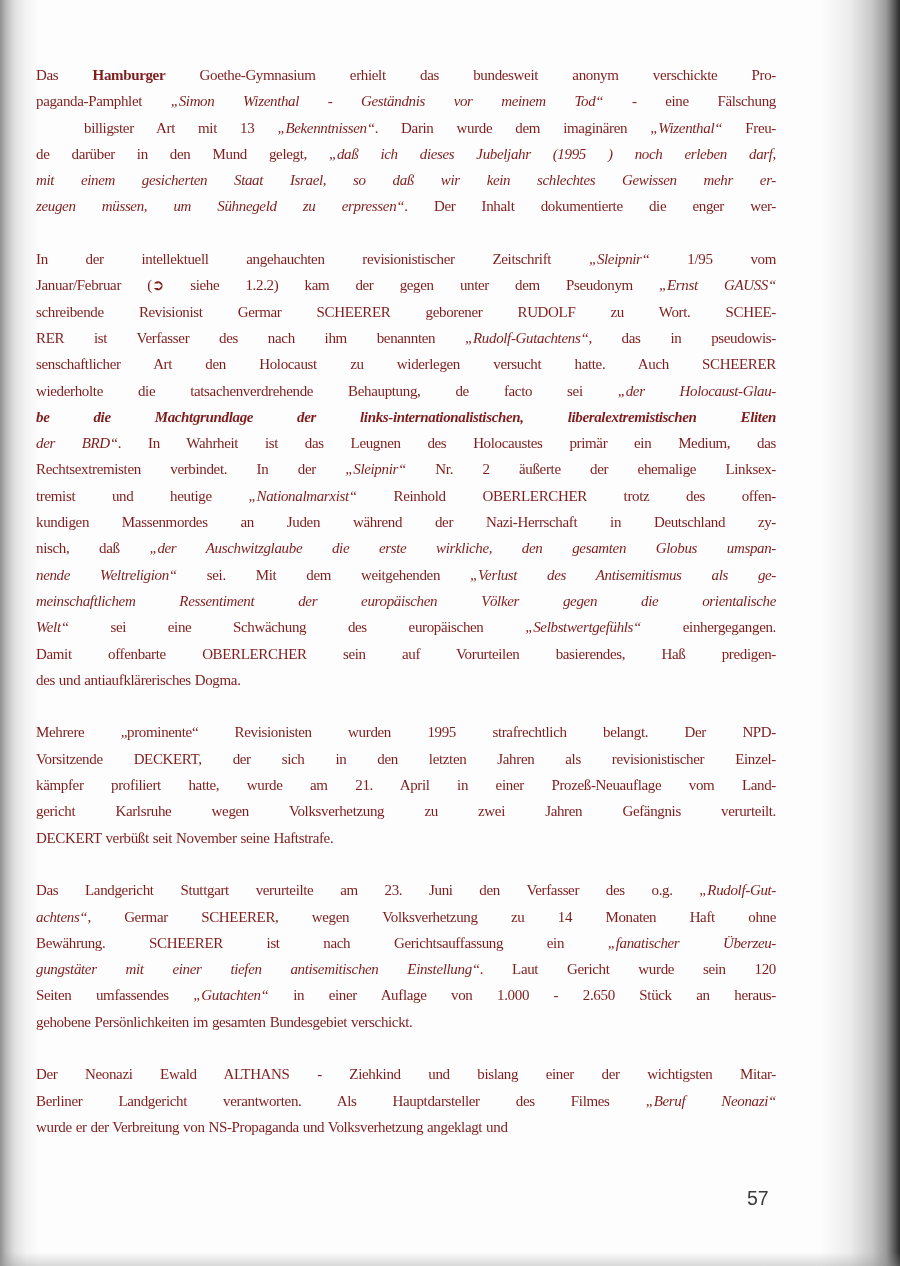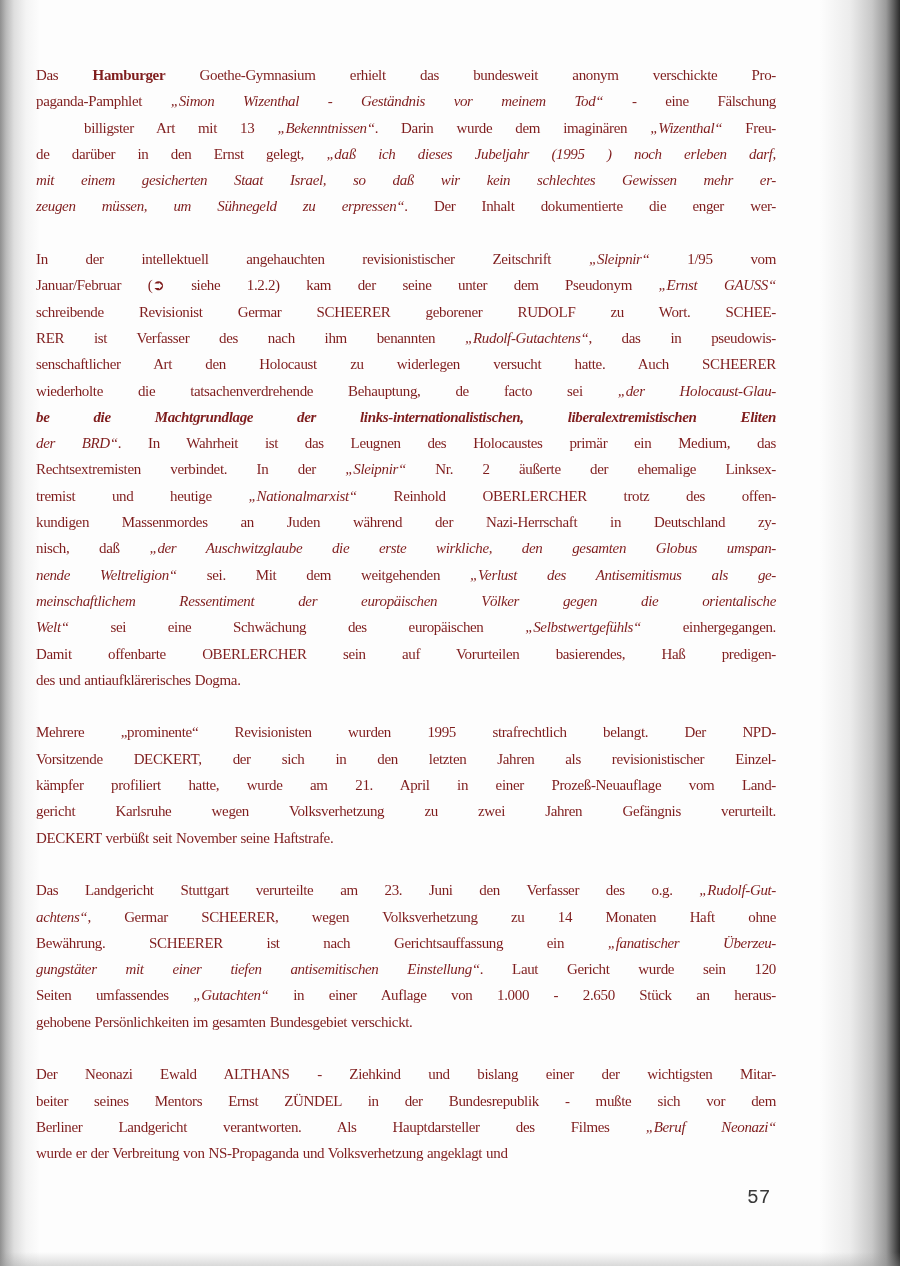--- a/index.html
+++ b/index.html
@@ -61,45 +61,45 @@
     height: 26.3px;
   }
   .line.last { text-align-last: left; }
   .line span { white-space: pre; }
   .it { font-style: italic; }
   .b { font-weight: bold; }
   .page-number {
     position: absolute;
     left: 747px;
     top: 1187px;
-    font-family: Liberation Mono, monospace;
+    font-family: Liberation Sans, sans-serif;
     font-size: 19.5px;
     color: #3a3a3a;
   }
 </style>
 </head>
 <body>
 
 <div class="page">
   <div class="shade-left"></div>
   <div class="shade-right"></div>
   <div class="shade-bottom"></div>
 
   <div class="text-block" id="text-block">
       <div class="para">
         <div class="line"><span style="white-space: normal;">Das </span><span class="b" style="white-space: normal;">Hamburger</span><span style="white-space: normal;"> Goethe-Gymnasium erhielt das bundesweit anonym verschickte Pro-</span></div>
         <div class="line"><span style="white-space: normal;">paganda-Pamphlet </span><span class="it" style="white-space: normal;">„Simon Wizenthal - Geständnis vor meinem Tod“</span><span style="white-space: normal;"> - eine Fälschung</span></div>
         <div class="line"><span style="white-space: normal; margin-left: 48px;">billigster Art mit 13 </span><span class="it" style="white-space: normal;">„Bekenntnissen“</span><span style="white-space: normal;">. Darin wurde dem imaginären </span><span class="it" style="white-space: normal;">„Wizenthal“</span><span style="white-space: normal;"> Freu-</span></div>
-        <div class="line"><span style="white-space: normal;">de darüber in den Ernst gelegt, </span><span class="it" style="white-space: normal;">„daß ich dieses Jubeljahr (1995 ) noch erleben darf,</span></div>
+        <div class="line"><span style="white-space: normal;">de darüber in den Mund gelegt, </span><span class="it" style="white-space: normal;">„daß ich dieses Jubeljahr (1995 ) noch erleben darf,</span></div>
         <div class="line"><span class="it" style="white-space: normal;">mit einem gesicherten Staat Israel, so daß wir kein schlechtes Gewissen mehr er-</span></div>
         <div class="line"><span class="it" style="white-space: normal;">zeugen müssen, um Sühnegeld zu erpressen“</span><span style="white-space: normal;">. Der Inhalt dokumentierte die enger wer-</span></div>
       </div>
       <div class="para">
         <div class="line"><span style="white-space: normal;">In der intellektuell angehauchten revisionistischer Zeitschrift </span><span class="it" style="white-space: normal;">„Sleipnir“</span><span style="white-space: normal;"> 1/95 vom</span></div>
-        <div class="line"><span style="white-space: normal;">Januar/Februar (</span><span style="white-space: normal;">➲</span><span style="white-space: normal;"> siehe 1.2.2) kam der seine unter dem Pseudonym </span><span class="it" style="white-space: normal;">„Ernst GAUSS“</span></div>
+        <div class="line"><span style="white-space: normal;">Januar/Februar (</span><span style="white-space: normal;">➲</span><span style="white-space: normal;"> siehe 1.2.2) kam der gegen unter dem Pseudonym </span><span class="it" style="white-space: normal;">„Ernst GAUSS“</span></div>
         <div class="line"><span style="white-space: normal;">schreibende Revisionist Germar SCHEERER geborener RUDOLF zu Wort. SCHEE-</span></div>
         <div class="line"><span style="white-space: normal;">RER ist Verfasser des nach ihm benannten </span><span class="it" style="white-space: normal;">„Rudolf-Gutachtens“</span><span style="white-space: normal;">, das in pseudowis-</span></div>
         <div class="line"><span style="white-space: normal;">senschaftlicher Art den Holocaust zu widerlegen versucht hatte. Auch SCHEERER</span></div>
         <div class="line"><span style="white-space: normal;">wiederholte die tatsachenverdrehende Behauptung, de facto sei </span><span class="it" style="white-space: normal;">„der Holocaust-Glau-</span></div>
         <div class="line"><span class="it" style="white-space: normal; font-weight: bold;">be die Machtgrundlage der links-internationalistischen, liberalextremistischen Eliten</span></div>
         <div class="line"><span class="it" style="white-space: normal;">der BRD“</span><span style="white-space: normal;">. In Wahrheit ist das Leugnen des Holocaustes primär ein Medium, das</span></div>
         <div class="line"><span style="white-space: normal;">Rechtsextremisten verbindet. In der </span><span class="it" style="white-space: normal;">„Sleipnir“</span><span style="white-space: normal;"> Nr. 2 äußerte der ehemalige Linksex-</span></div>
         <div class="line"><span style="white-space: normal;">tremist und heutige </span><span class="it" style="white-space: normal;">„Nationalmarxist“</span><span style="white-space: normal;"> Reinhold OBERLERCHER trotz des offen-</span></div>
         <div class="line"><span style="white-space: normal;">kundigen Massenmordes an Juden während der Nazi-Herrschaft in Deutschland zy-</span></div>
         <div class="line"><span style="white-space: normal;">nisch, daß </span><span class="it" style="white-space: normal;">„der Auschwitzglaube die erste wirkliche, den gesamten Globus umspan-</span></div>
@@ -119,20 +119,19 @@
       <div class="para">
         <div class="line"><span style="white-space: normal;">Das Landgericht Stuttgart verurteilte am 23. Juni den Verfasser des o.g. </span><span class="it" style="white-space: normal;">„Rudolf-Gut-</span></div>
         <div class="line"><span class="it" style="white-space: normal;">achtens“</span><span style="white-space: normal;">, Germar SCHEERER, wegen Volksverhetzung zu 14 Monaten Haft ohne</span></div>
         <div class="line"><span style="white-space: normal;">Bewährung. SCHEERER ist nach Gerichtsauffassung ein </span><span class="it" style="white-space: normal;">„fanatischer Überzeu-</span></div>
         <div class="line"><span class="it" style="white-space: normal;">gungstäter mit einer tiefen antisemitischen Einstellung“</span><span style="white-space: normal;">. Laut Gericht wurde sein 120</span></div>
         <div class="line"><span style="white-space: normal; margin-top: 40px;">Seiten umfassendes </span><span class="it" style="white-space: normal;">„Gutachten“</span><span style="white-space: normal;"> in einer Auflage von 1.000 - 2.650 Stück an heraus-</span></div>
         <div class="line last"><span style="white-space: normal;">gehobene Persönlichkeiten im gesamten Bundesgebiet verschickt.</span></div>
       </div>
       <div class="para">
         <div class="line"><span style="white-space: normal;">Der Neonazi Ewald ALTHANS - Ziehkind und bislang einer der wichtigsten Mitar-</span></div>
-        <div class="line"><span style="white-space: normal;">beiter seines Mentors Ernst ZÜNDEL in der Bundesrepublik - mußte sich vor dem</span></div>
         <div class="line"><span style="white-space: normal;">Berliner Landgericht verantworten. Als Hauptdarsteller des Filmes </span><span class="it" style="white-space: normal;">„Beruf Neonazi“</span></div>
         <div class="line last"><span style="white-space: normal;">wurde er der Verbreitung von NS-Propaganda und Volksverhetzung angeklagt und</span></div>
       </div>
     </div>
 
   <div class="page-number">57</div>
 </div>
 
 </body></html>

